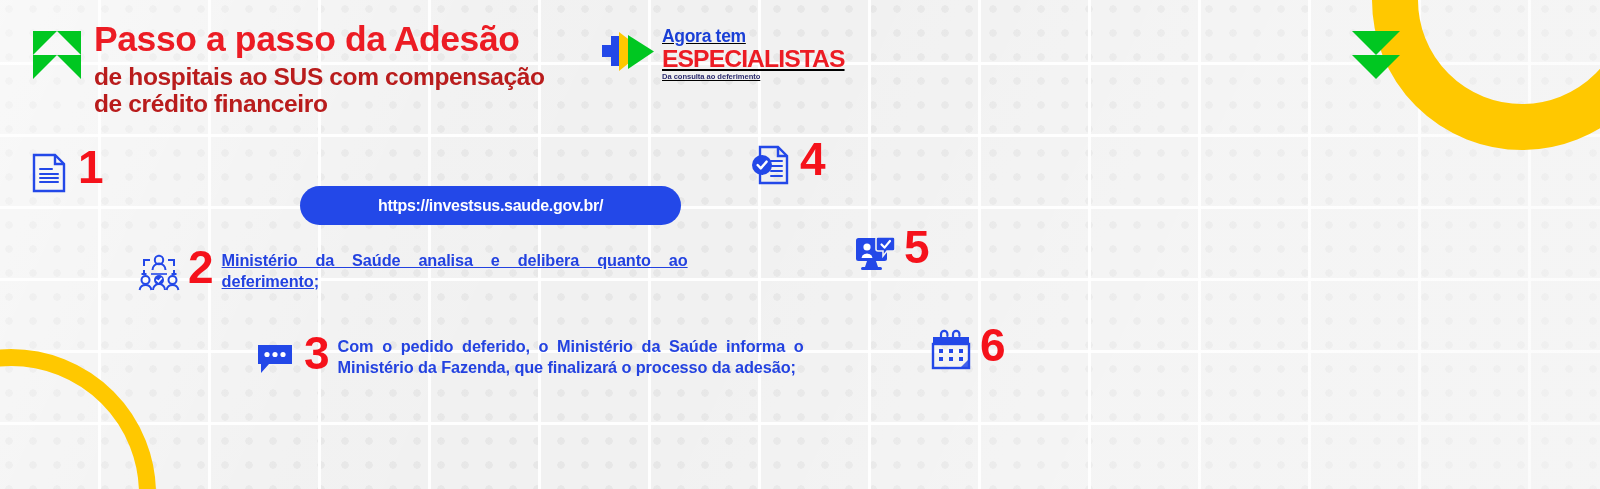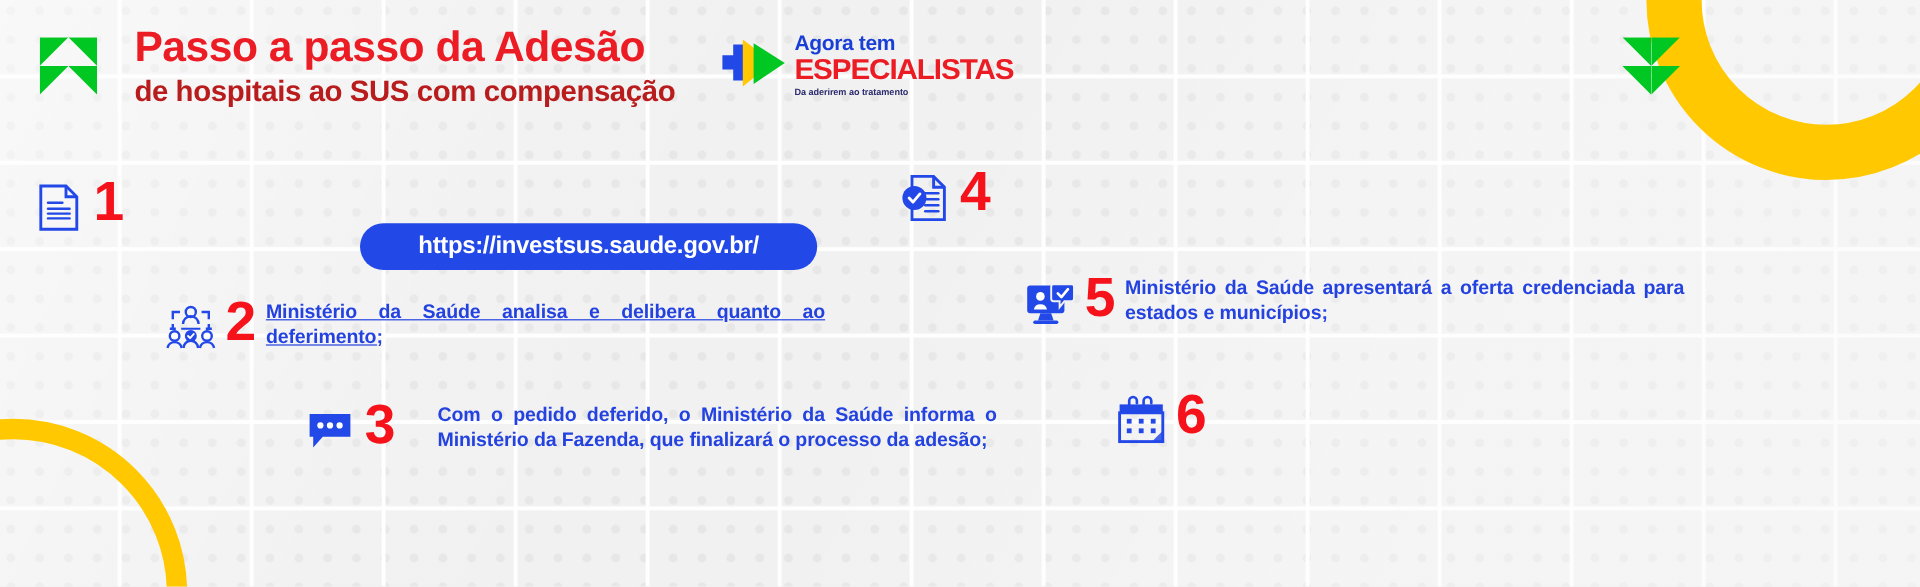--- a/index.html
+++ b/index.html
@@ -93,21 +93,21 @@
   
   .pw-right  { left: 1352px; top: 31px; }
   .pw-right .q1 { left: 0;    top: 0;    clip-path: polygon(0 0, 100% 0, 100% 100%); }
   .pw-right .q2 { left: 24px; top: 0;    clip-path: polygon(0 0, 100% 0, 0 100%); }
   .pw-right .q3 { left: 0;    top: 24px; clip-path: polygon(0 0, 100% 0, 100% 100%); }
   .pw-right .q4 { left: 24px; top: 24px; clip-path: polygon(0 0, 100% 0, 0 100%); }
 
   
   #headline {
     position: absolute;
-    left: 112px; top: 22px;
+    left: 94px; top: 22px;
     width: 500px;
   }
   .h-line1 {
     color: #EC1C24;
     font-size: 35.5px;
     font-weight: bold;
     letter-spacing: -0.4px;
     line-height: 1.0;
     white-space: nowrap;
   }
@@ -119,22 +119,23 @@
     line-height: 1.12;
     white-space: nowrap;
   }
   .h-line2 { margin-top: 5px; }
 
   
   #brand {
     position: absolute;
     left: 592px; top: 27px;
     display: flex;
-    align-items: flex-end;
+    align-items: flex-start;
     gap: 6px;
+    text-decoration: underline;
   }
   .brand-mark { width: 64px; height: 52px; flex: none; }
   .brand-text { padding-top: 1px; }
   .brand-top {
     color: #1A3FD6;
     font-size: 17.5px;
     font-weight: bold;
     line-height: 1;
     letter-spacing: -0.3px;
   }
@@ -191,21 +192,21 @@
   }
 
   
   #step-1 { left: 26px;  top: 150px; }
   #step-1 .step-text { width: 470px; }
 
   #step-2 { left: 136px; top: 250px; }
   #step-2 .step-text { width: 466px; text-decoration: underline; }
 
   #step-3 { left: 252px; top: 336px; }
-  #step-3 .step-text { width: 466px; margin-left: 27px; }
+  #step-3 .step-text { width: 466px; }
 
   #step-4 { left: 748px; top: 142px; }
   #step-4 .step-text { width: 466px; }
 
   #step-5 { left: 852px; top: 230px; }
   #step-5 .step-text { width: 466px; }
 
   #step-6 { left: 928px; top: 328px; }
   #step-6 .step-text { width: 460px; }
 
@@ -213,21 +214,21 @@
   #url-pill {
     position: absolute;
     left: 300px; top: 186px;
     width: 381px; height: 39px;
     background: #2348E8;
     border-radius: 20px;
     display: flex;
     align-items: center;
     justify-content: center;
     color: #ffffff;
-    font-size: 20px;
+    font-size: 16px;
     font-weight: bold;
     letter-spacing: -0.3px;
     cursor: pointer;
   }
 </style>
 </head>
 <body>
 
 <div id="canvas">
 
@@ -247,32 +248,33 @@
   <div class="pinwheel pw-right">
     <i class="q1"></i>
       <i class="q2"></i>
       <i class="q3"></i>
       <i class="q4"></i>
   </div>
 
   <div id="headline">
     <div class="h-line1">Passo a passo da Adesão</div>
     <div class="h-line2">de hospitais ao SUS com compensação</div>
+    <div class="h-line3">de crédito financeiro</div>
   </div>
 
   <div id="brand">
     <svg class="brand-mark" viewBox="0 0 64 52">
       <path d="M10 18 L19 18 L19 9 L30 9 L30 18 L39 18 L39 30 L30 30 L30 39 L19 39 L19 30 L10 30 Z" fill="#2348E8"></path>
       <path d="M27 5 L52 24 L27 44 Z" fill="#FFC800"></path>
       <path d="M36 8 L62 24.5 L36 42 Z" fill="#00C721"></path>
     </svg>
     <div class="brand-text">
       <div class="brand-top">Agora tem</div>
       <div class="brand-main">ESPECIALISTAS</div>
-      <div class="brand-sub">Da aderirem ao tratamento</div>
+      <div class="brand-sub">Da consulta ao deferimento</div>
     </div>
   </div>
 
   <div class="step" id="step-1">
     <div class="step-icon">
       <svg width="34" height="40" viewBox="0 0 34 40">
         <path d="M2 2 H23 L32 11 V38 H2 Z" fill="none" stroke="#2348E8" stroke-width="2.4"></path>
         <path d="M23 2 V11 H32" fill="none" stroke="#2348E8" stroke-width="2.4"></path>
         <g stroke="#2348E8" stroke-width="2" stroke-linecap="round">
           <line x1="8" y1="16" x2="20" y2="16"></line>
@@ -349,21 +351,20 @@
         <rect x="2" y="4" width="31" height="23" rx="2.5" fill="#2348E8"></rect>
         <path d="M13 27 H22 L24 33 H11 Z" fill="#2348E8"></path>
         <rect x="7" y="33" width="21" height="3" rx="1.5" fill="#2348E8"></rect>
         <circle cx="13" cy="13" r="3.6" fill="#ffffff"></circle>
         <path d="M7.5 24 a5.6 5.6 0 0 1 11 0 Z" fill="#ffffff"></path>
         <path d="M24 3 H39 a2 2 0 0 1 2 2 V15 a2 2 0 0 1 -2 2 H33 L29 22 V17 H24 a2 2 0 0 1 -2 -2 V5 a2 2 0 0 1 2 -2 Z" fill="#2348E8" stroke="#f1f1f1" stroke-width="1.6"></path>
         <path d="M27.5 10.5 L30.5 13.6 L36 7" fill="none" stroke="#ffffff" stroke-width="2.2" stroke-linecap="round" stroke-linejoin="round"></path>
       </svg>
     </div>
     <div class="step-num">5</div>
-    <div class="step-text">Ministério da Saúde apresentará a oferta credenciada para estados e municípios;</div>
   </div>
 
   <div class="step" id="step-6">
     <div class="step-icon">
       <svg width="42" height="44" viewBox="0 0 42 44">
         <path d="M11 10 V5 a3.2 3.2 0 0 1 6.4 0 V7" fill="none" stroke="#2348E8" stroke-width="2.2" stroke-linecap="round"></path>
         <path d="M23 10 V5 a3.2 3.2 0 0 1 6.4 0 V7" fill="none" stroke="#2348E8" stroke-width="2.2" stroke-linecap="round"></path>
         <rect x="3" y="8" width="36" height="7" fill="#2348E8"></rect>
         <rect x="3" y="15" width="36" height="24" fill="none" stroke="#2348E8" stroke-width="2.4"></rect>
         <g fill="#2348E8">

